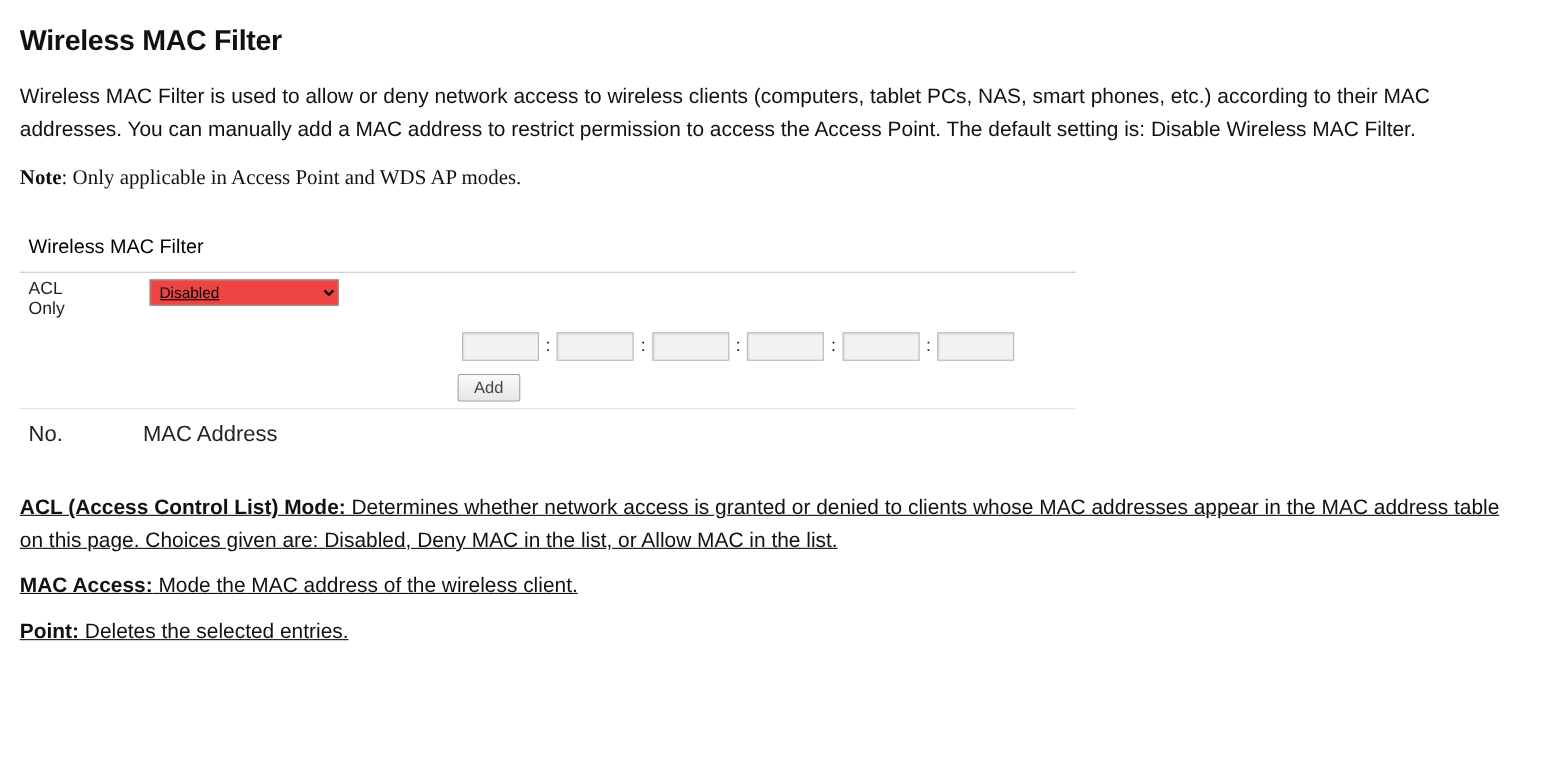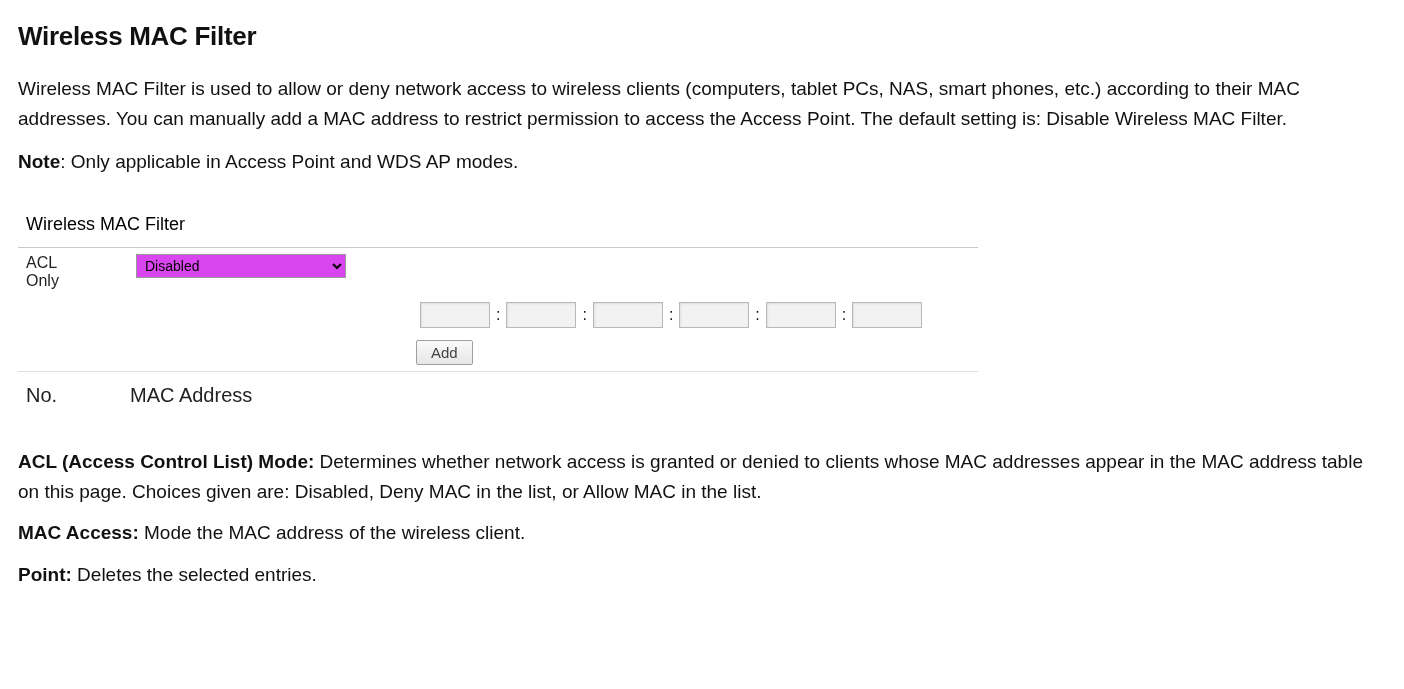--- a/index.html
+++ b/index.html
@@ -12,21 +12,21 @@
     width: 1404px;
     box-sizing: border-box;
   }
   h1.page-title {
     font-size: 26px;
     font-weight: 700;
     margin: 0 0 18px 0;
     letter-spacing: -0.3px;
   }
   p.intro { margin: 0 0 14px 0; max-width: 1350px; }
-  p.note  { margin: 0 0 28px 0; }
+  p.note  { margin: 0 0 28px 0; font-family: Liberation Serif, serif; }
   p.note .bold, .bold { font-weight: 700; }
 
   .panel {
     width: 960px;
     margin: 10px 0 26px 0;
     font-family: "Segoe UI", Arial, sans-serif;
   }
   .panel-title {
     font-size: 18px;
     font-weight: 400;
@@ -37,25 +37,26 @@
     border: 0; border-top: 1px solid #c9c9c9;
     margin: 0 0 0 0;
   }
   .panel-row {
     display: flex;
     padding: 6px 8px;
     font-size: 16px;
   }
   .panel-row .label { width: 110px; color:#222; line-height:1.15; }
   select.acl {
-    width: 210px; height: 24px;
+    width: 172px; height: 24px;
     font-size: 14px;
     border: 1px solid #9a9a9a;
-    background: #d946ef;
+    background: #ef4444;
     padding-left: 4px;
+    text-decoration: underline;
   }
   .mac-row { padding-left: 402px; display:flex; align-items:center; gap:6px; }
   .mac-row input[type="text"]{
     width: 64px; height:22px;
     border:1px solid #b8b8b8;
     background:#f2f2f2;
     box-shadow: inset 1px 1px 2px rgba(0,0,0,.08);
     font-size:14px; text-align:center;
   }
   .mac-row span.colon{ font-size:16px; }
@@ -66,21 +67,21 @@
     background: linear-gradient(#fafafa,#e6e6e6);
     border-radius:2px;
     color:#444;
   }
   .table-head{
     display:flex; padding:8px 8px 10px 8px;
     font-size:20px; color:#222;
     border-top:1px solid #e0e0e0;
   }
   .table-head .col-no{ width:104px; }
-  .desc-block p { margin: 12px 0 2px 0; }
+  .desc-block p { margin: 12px 0 2px 0; text-decoration: underline; }
 </style>
 </head>
 <body>
 
 <h1 class="page-title">Wireless MAC Filter</h1>
 
 <p class="intro">Wireless MAC Filter is used to allow or deny network access to wireless clients (computers, tablet PCs, NAS, smart phones, etc.) according to their MAC addresses. You can manually add a MAC address to restrict permission to access the Access Point. The default setting is: Disable Wireless MAC Filter.</p>
 
 <p class="note">
   <span class="bold">Note</span><span>: Only applicable in Access Point and WDS AP modes.</span>

